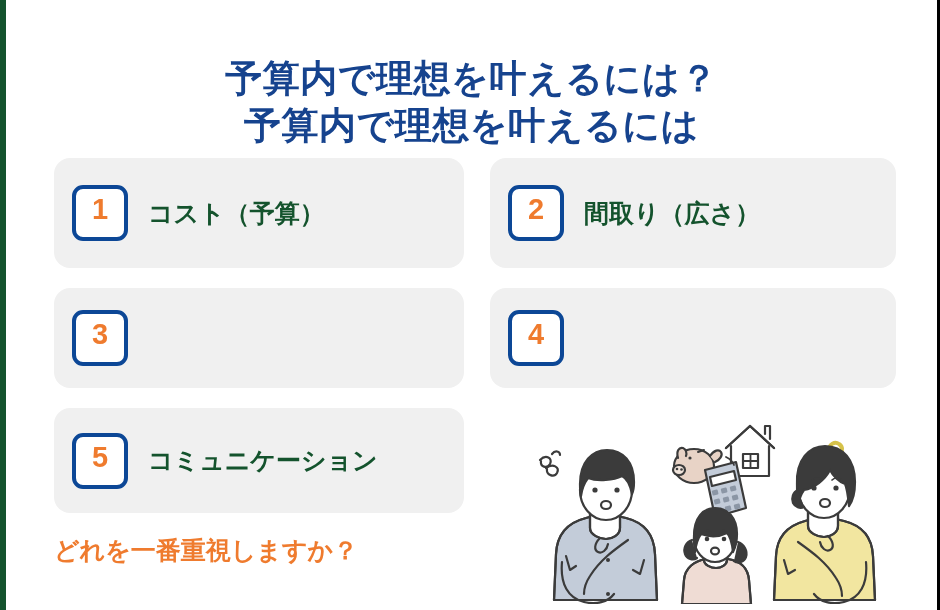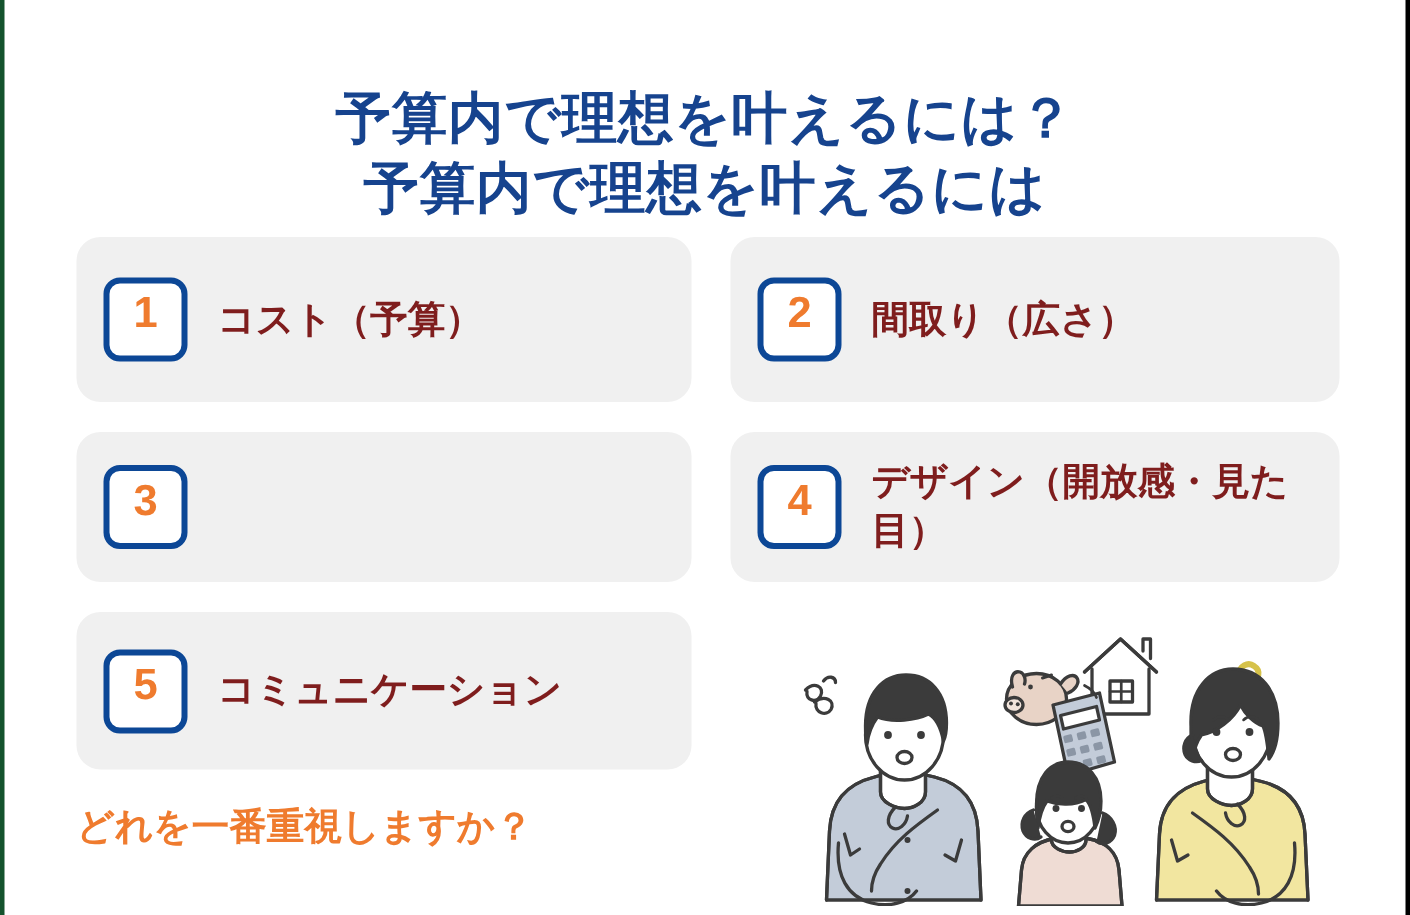--- a/index.html
+++ b/index.html
@@ -7,21 +7,21 @@
     width:940px;height:610px;
     background:#ffffff;
     font-family:"Liberation Sans","DejaVu Sans",sans-serif;
     overflow:hidden;
     position:relative;
   }
   .slide{
     position:absolute;inset:0;
     background:#ffffff;
     box-sizing:border-box;
-    border-left:3px solid #14532d;
+    border-left:6px solid #14532d;
     border-right:3px solid #000000;
   }
 
   
   .title{
     position:absolute;left:0;right:0;top:30px;
     text-align:center;
     color:#16438e;
     font-size:37px;
     font-weight:bold;
@@ -59,21 +59,21 @@
     background:#ffffff;
     color:#ef7b2e;
     font-size:29px;
     font-weight:bold;
     line-height:40px;
     text-align:center;
     margin-right:20px;
   }
 
   .card-label{
-    color:#7f1d1d;
+    color:#14532d;
     font-size:25px;
     font-weight:bold;
     line-height:1.32;
     word-break:break-all;
   }
 
   
   #card1,#card2{min-height:110px;}
   #card3,#card4{min-height:100px;}
   #card5{min-height:105px;}
@@ -128,21 +128,20 @@
 
     <div class="col-right">
 
       <div class="card" id="card2">
         <div class="badge">2</div>
         <div class="card-label">間取り（広さ）</div>
       </div>
 
       <div class="card tall" id="card4">
         <div class="badge">4</div>
-        <div class="card-label">デザイン（開放感・見た目）</div>
       </div>
 
     </div>
 
   </div>
 
   <div class="footer-q">どれを一番重視しますか？</div>
 
   <div class="illus">
     <svg viewBox="0 0 396 200" xmlns="http://www.w3.org/2000/svg">

